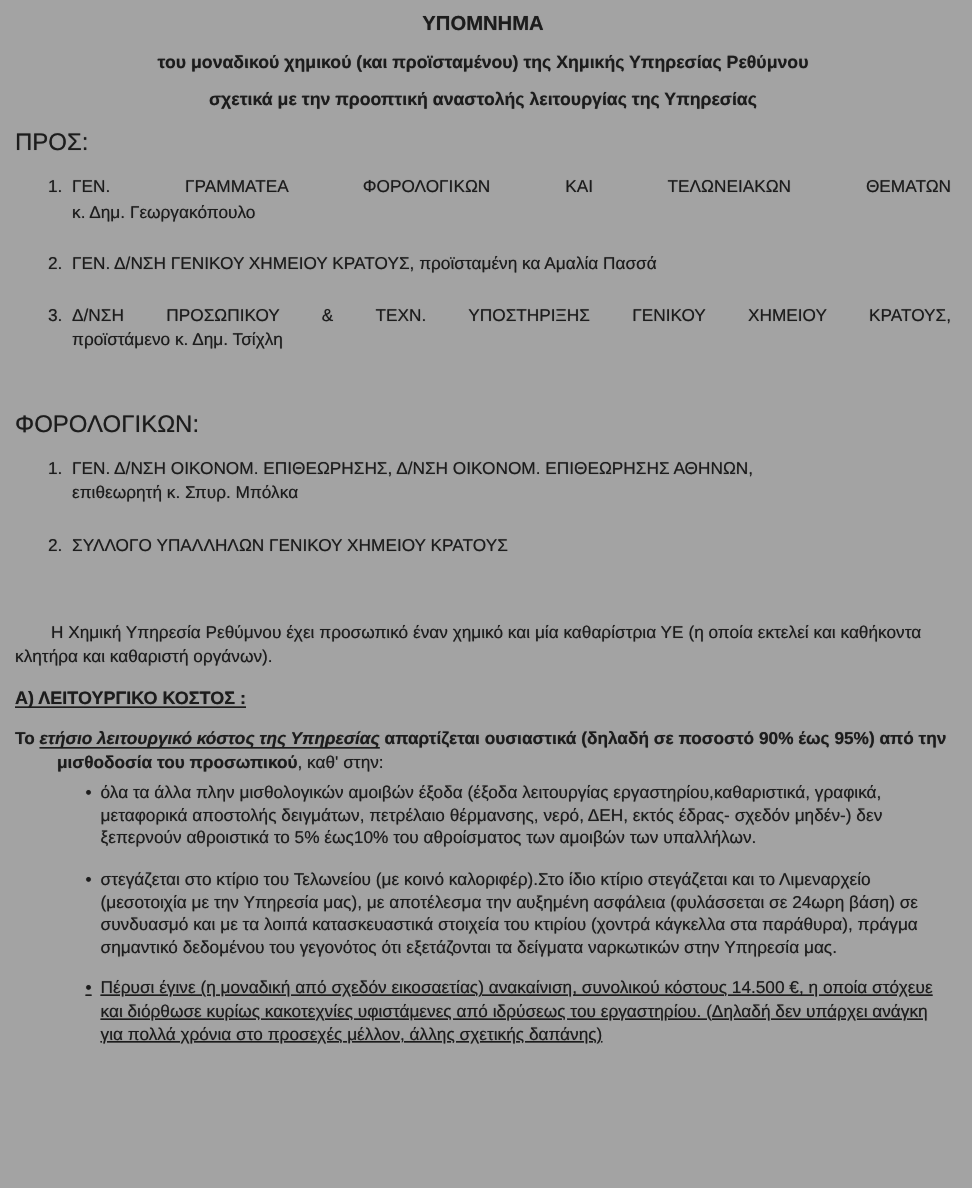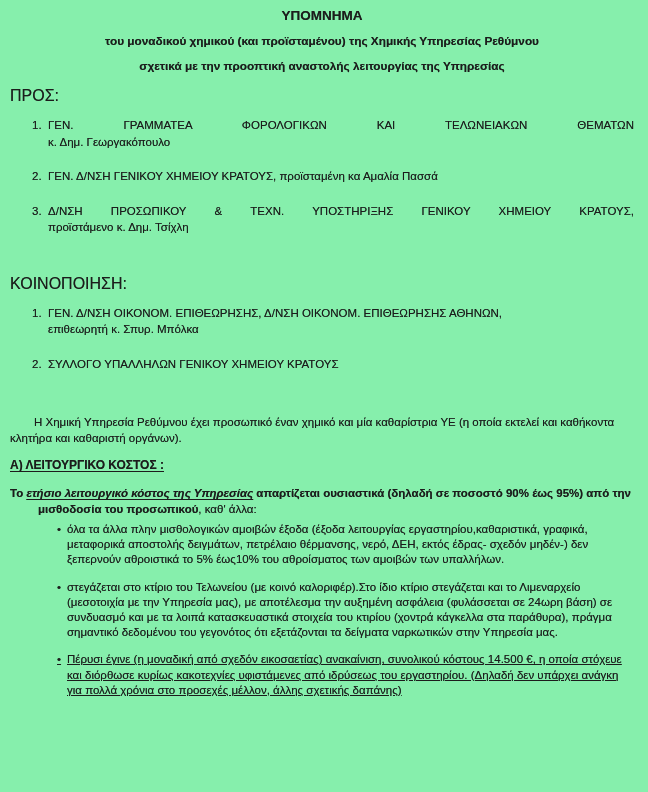--- a/index.html
+++ b/index.html
@@ -6,21 +6,21 @@
   body {
     width: 648px;
     height: 792px;
     background: #f4f4f2;
     font-family: "Liberation Sans", sans-serif;
   }
   .page {
     box-sizing: border-box;
     width: 648px;
     height: 792px;
-    background: #86efac;
+    background: #a3a3a3;
     padding: 6px 14px 16px 10px;
     color: #1c1c1c;
     font-size: 11.5px;
     line-height: 16px;
     text-shadow: 0 0 0.5px rgba(0,0,0,0.55);
     overflow: hidden;
   }
   .doc-title {
     margin-top: 2px;
     text-align: center;
@@ -134,21 +134,21 @@
         <span class="num">3.</span>
         <span class="item-text">
             <span class="line force-justify">Δ/ΝΣΗ ΠΡΟΣΩΠΙΚΟΥ &amp; ΤΕΧΝ. ΥΠΟΣΤΗΡΙΞΗΣ ΓΕΝΙΚΟΥ ΧΗΜΕΙΟΥ ΚΡΑΤΟΥΣ,</span>
             <span class="line">προϊστάμενο κ. Δημ. Τσίχλη</span>
           </span>
       </div>
     </div>
   </section>
 
   <section>
-    <div class="section-label label-koino">ΚΟΙΝΟΠΟΙΗΣΗ:</div>
+    <div class="section-label label-koino">ΦΟΡΟΛΟΓΙΚΩΝ:</div>
     <div class="num-list">
       <div class="num-item">
         <span class="num">1.</span>
         <span class="item-text">
             <span class="line">ΓΕΝ. Δ/ΝΣΗ ΟΙΚΟΝΟΜ. ΕΠΙΘΕΩΡΗΣΗΣ, Δ/ΝΣΗ ΟΙΚΟΝΟΜ. ΕΠΙΘΕΩΡΗΣΗΣ ΑΘΗΝΩΝ,</span>
             <span class="line">επιθεωρητή κ. Σπυρ. Μπόλκα</span>
           </span>
       </div>
       <div class="num-item">
         <span class="num">2.</span>
@@ -156,21 +156,21 @@
             <span class="line">ΣΥΛΛΟΓΟ ΥΠΑΛΛΗΛΩΝ ΓΕΝΙΚΟΥ ΧΗΜΕΙΟΥ ΚΡΑΤΟΥΣ</span>
           </span>
       </div>
     </div>
   </section>
 
   <p class="intro">Η Χημική Υπηρεσία Ρεθύμνου έχει προσωπικό έναν χημικό και μία καθαρίστρια ΥΕ (η οποία εκτελεί και καθήκοντα κλητήρα και καθαριστή οργάνων).</p>
 
   <section>
     <h2 class="heading">Α) ΛΕΙΤΟΥΡΓΙΚΟ ΚΟΣΤΟΣ :</h2>
-    <p class="lead"><span class="b">Το </span><span class="bi-u">ετήσιο λειτουργικό κόστος της Υπηρεσίας</span><span class="b"> απαρτίζεται ουσιαστικά (δηλαδή σε ποσοστό  90% έως 95%) από την μισθοδοσία του προσωπικού</span><span>, καθ' άλλα:</span></p>
+    <p class="lead"><span class="b">Το </span><span class="bi-u">ετήσιο λειτουργικό κόστος της Υπηρεσίας</span><span class="b"> απαρτίζεται ουσιαστικά (δηλαδή σε ποσοστό  90% έως 95%) από την μισθοδοσία του προσωπικού</span><span>, καθ' στην:</span></p>
     <div class="bullet-list">
       <div class="bullet-item">
         <span class="bullet-marker"></span>
         <span class="bullet-text">όλα τα άλλα πλην μισθολογικών αμοιβών έξοδα (έξοδα λειτουργίας εργαστηρίου,καθαριστικά, γραφικά, μεταφορικά αποστολής δειγμάτων, πετρέλαιο θέρμανσης, νερό, ΔΕΗ, εκτός έδρας- σχεδόν μηδέν-) δεν ξεπερνούν αθροιστικά το 5% έως10% του αθροίσματος των αμοιβών των υπαλλήλων.</span>
       </div>
       <div class="bullet-item">
         <span class="bullet-marker"></span>
         <span class="bullet-text">στεγάζεται στο κτίριο του Τελωνείου (με κοινό καλοριφέρ).Στο ίδιο κτίριο στεγάζεται και το Λιμεναρχείο (μεσοτοιχία με την Υπηρεσία μας), με αποτέλεσμα την αυξημένη ασφάλεια (φυλάσσεται σε 24ωρη βάση) σε συνδυασμό και με τα λοιπά κατασκευαστικά στοιχεία του κτιρίου (χοντρά κάγκελλα στα παράθυρα), πράγμα σημαντικό δεδομένου του γεγονότος ότι εξετάζονται τα δείγματα ναρκωτικών στην Υπηρεσία μας.</span>
       </div>
       <div class="bullet-item">

